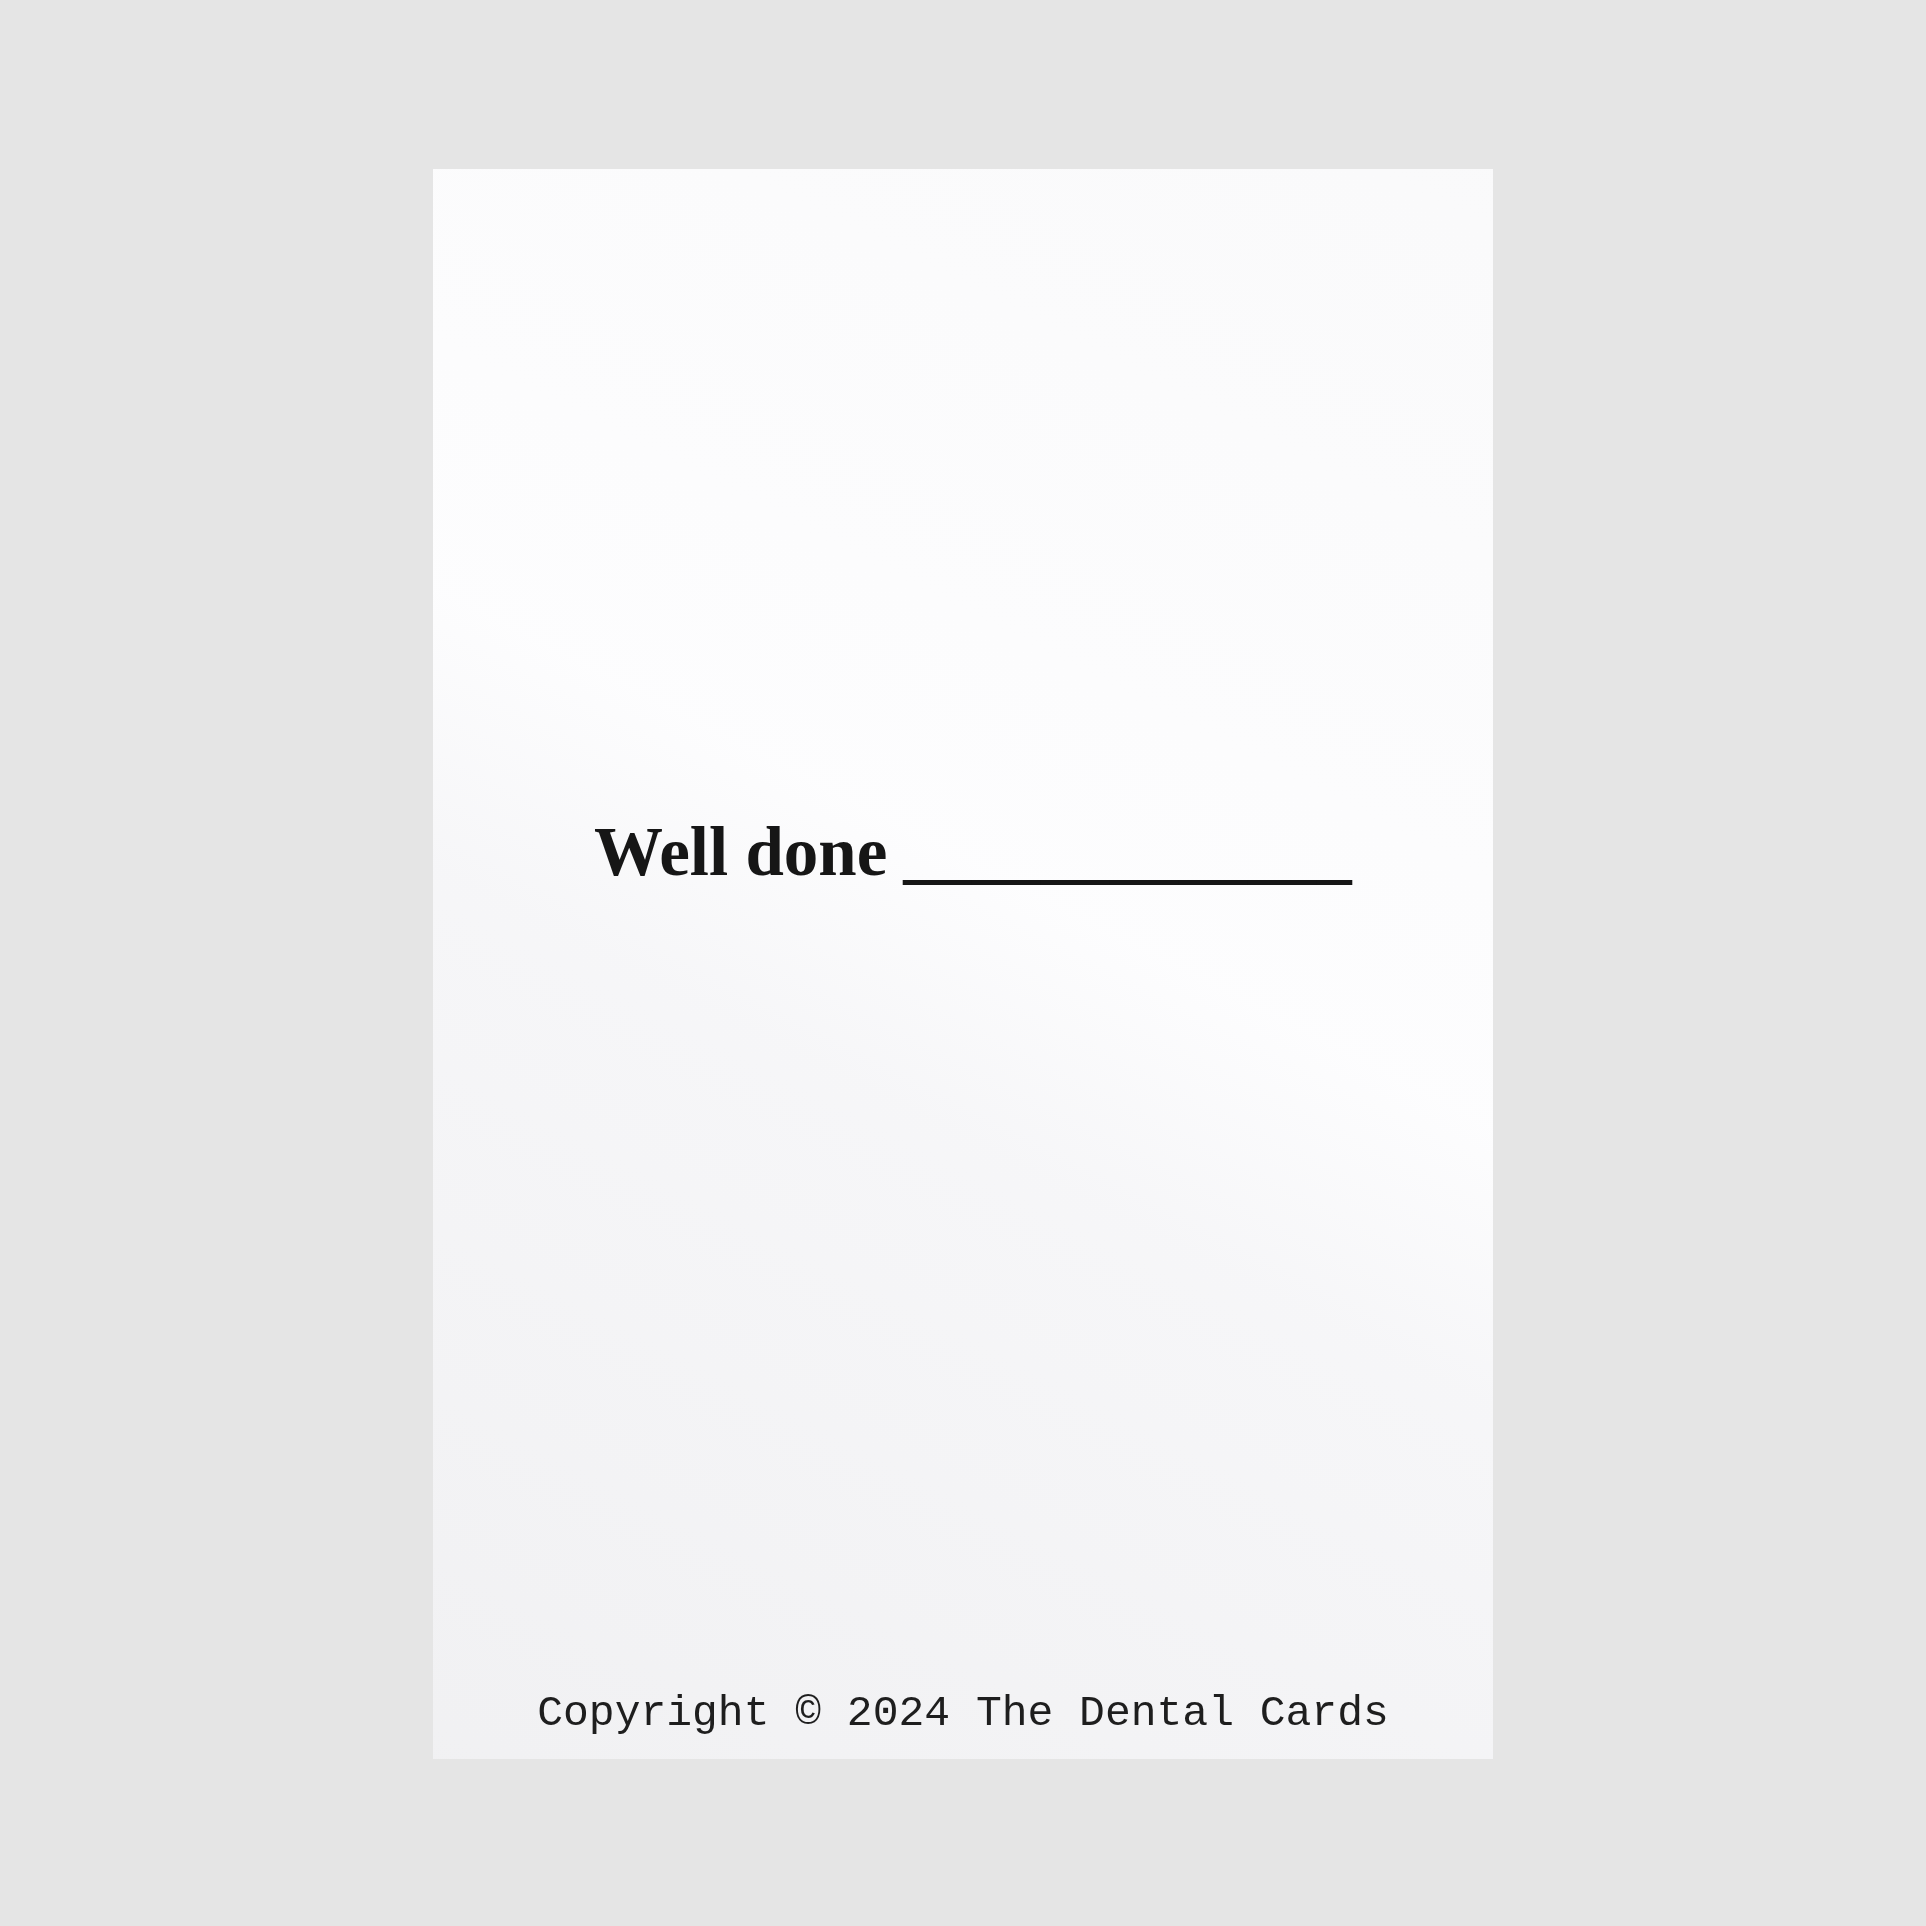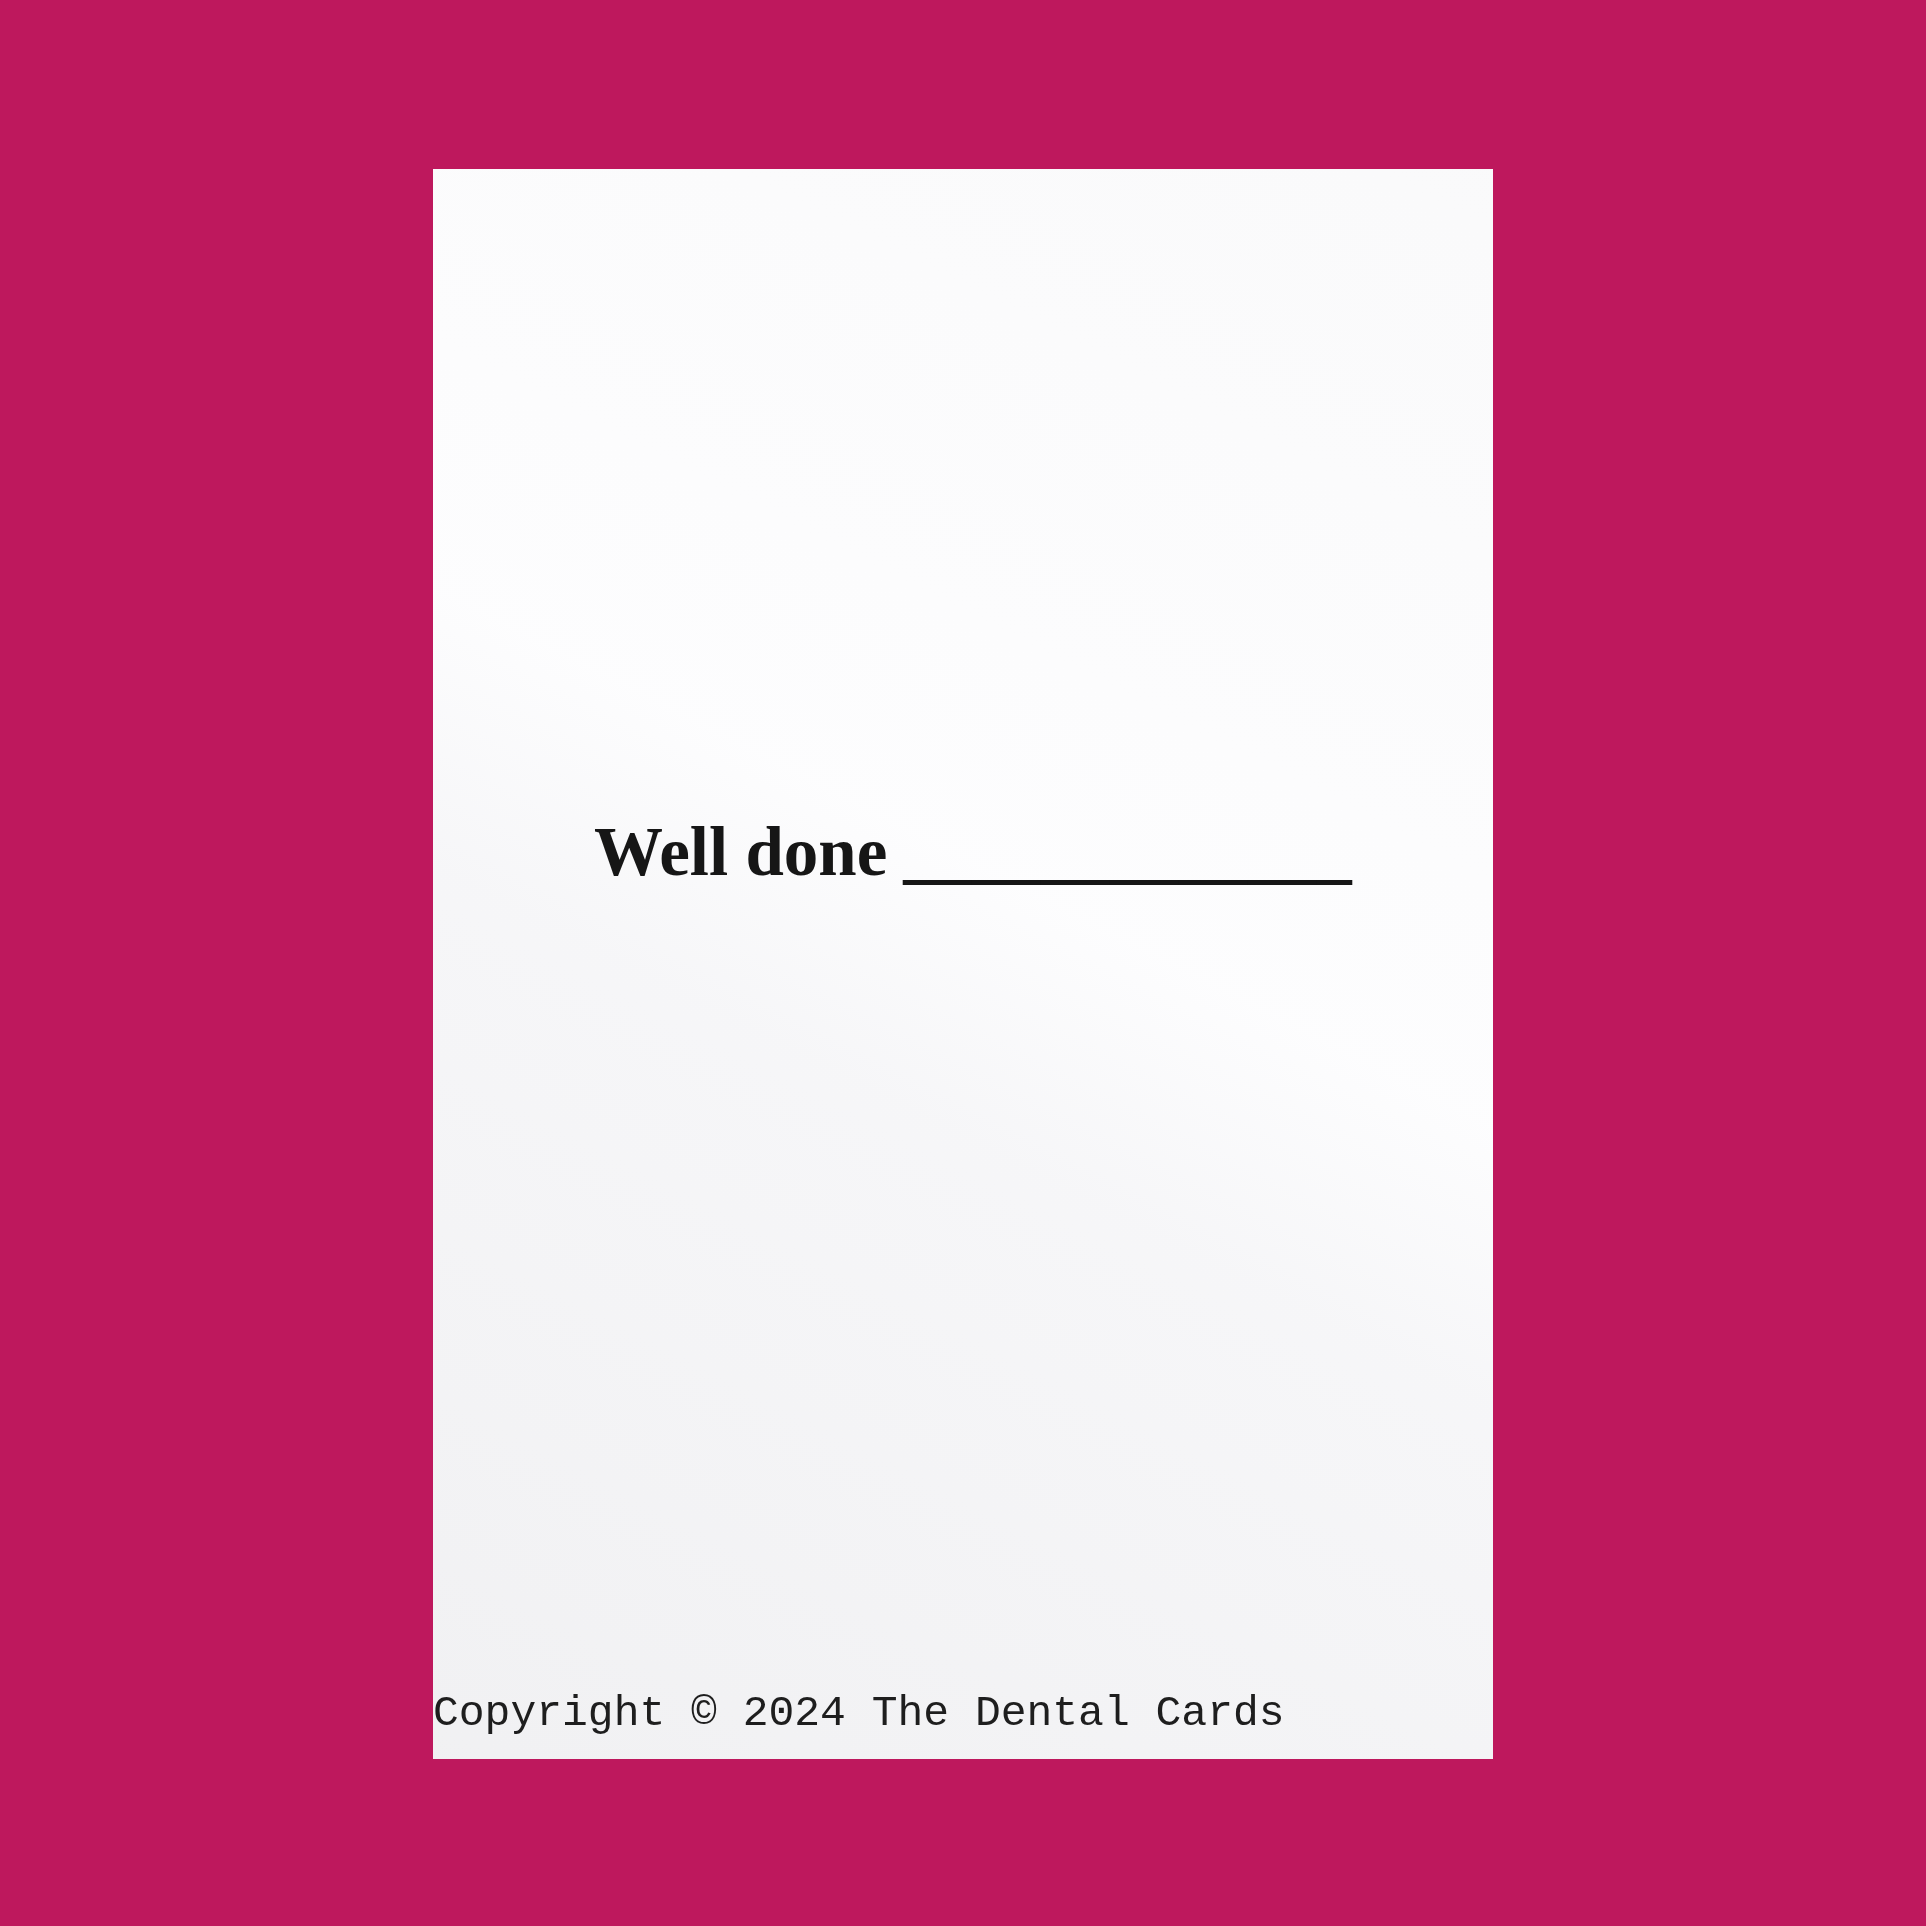--- a/index.html
+++ b/index.html
@@ -10,21 +10,21 @@
     width: 1927px;
     height: 1927px;
     position: relative;
     background: #000000;
     overflow: hidden;
     font-family: "Liberation Serif", serif;
   }
   .scene {
     position: absolute;
     inset: 0;
-    background: #be185d;
+    background: #e5e5e5;
   }
   .card {
     position: absolute;
     left: 433px;
     top: 169px;
     width: 1060px;
     height: 1590px;
     background:
       linear-gradient(27deg,
         rgba(240,240,242,0.9) 0%,
@@ -50,21 +50,21 @@
   }
   .blank-line {
     margin-left: 16px;
     letter-spacing: 0;
   }
   .copyright {
     position: absolute;
     left: 0;
     right: 0;
     top: 1523px;
-    text-align: left;
+    text-align: center;
     font-family: "Liberation Mono", "DejaVu Sans Mono", monospace;
     font-size: 43px;
     line-height: 43px;
     color: #1e1e1e;
     white-space: nowrap;
   }
 </style>
 </head>
 <body>
 

